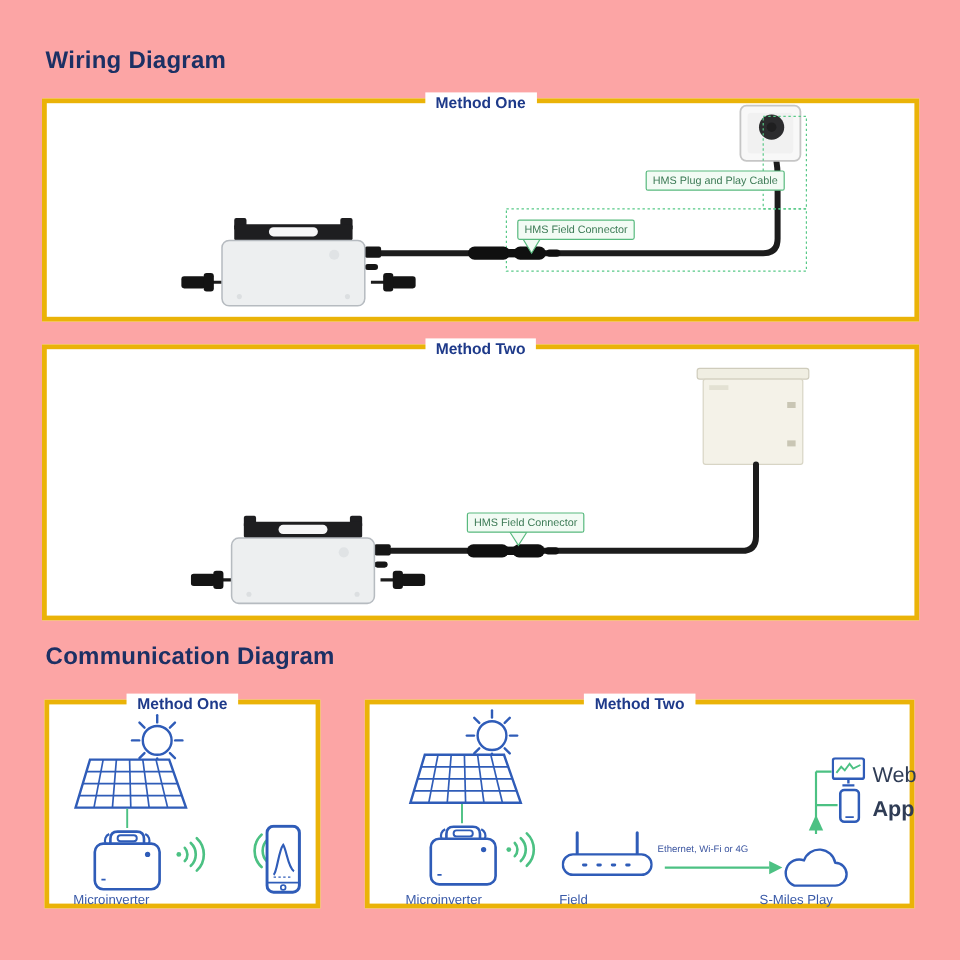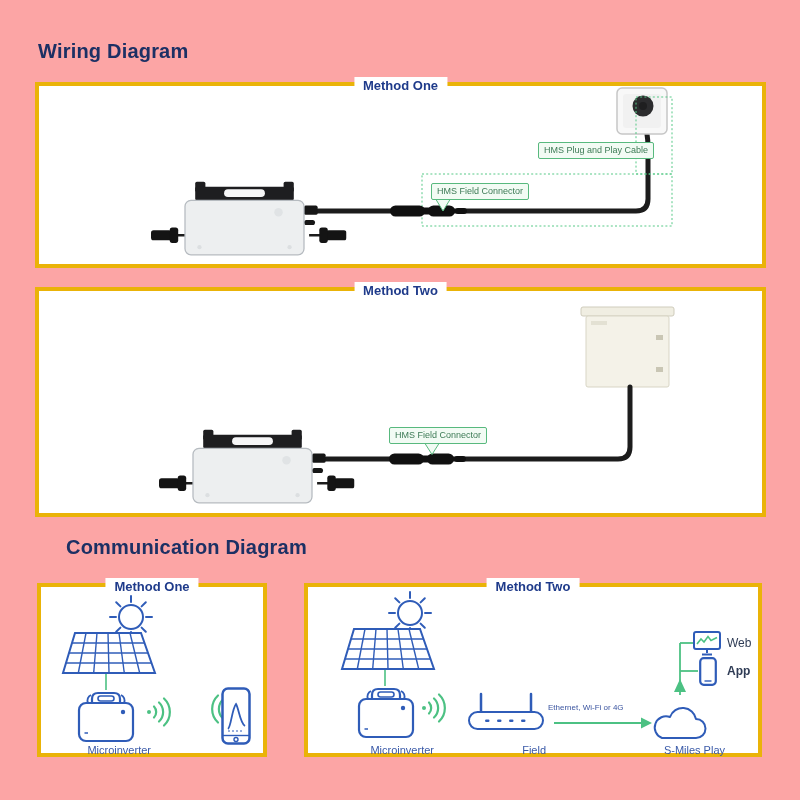--- a/index.html
+++ b/index.html
@@ -10,22 +10,22 @@
 
   .panel { position:absolute; border:4px solid #eab308; background:#fff; }
   .legend { position:absolute; top:-9px; left:50%; transform:translateX(-50%); background:#fff;
             padding:0 9px; font-size:13px; font-weight:bold; color:#1e3a8a; white-space:nowrap; line-height:17px; }
 
   .panel svg { position:absolute; left:0; top:0; }
 
   .callout { position:absolute; font-size:9px; color:#3c7a55; background:#f2fbf4;
              border:1px solid #58b97e; border-radius:2px; padding:2px 5px; line-height:11px; white-space:nowrap; }
 
-  .caption { position:absolute; font-size:11px; color:#3a5aa8; text-align:right; white-space:nowrap; }
-  .caption-dark { position:absolute; font-size:12px; color:#2f3c55; white-space:nowrap; }
+  .caption { position:absolute; font-size:11px; color:#3a5aa8; text-align:left; white-space:nowrap; }
+  .caption-dark { position:absolute; font-size:18px; color:#2f3c55; white-space:nowrap; }
   .link-caption { position:absolute; font-size:8px; color:#3b55a0; text-align:left; white-space:nowrap; }
 </style>
 </head>
 <body>
 
 <svg width="0" height="0" style="position:absolute" aria-hidden="true">
   <defs>
 
     <symbol id="winv" viewBox="0 0 230 100">
       <line x1="22" y1="65" x2="44" y2="65" stroke="#1c1c1c" stroke-width="3"></line>
@@ -186,21 +186,21 @@
       </g>
       <polygon points="386,152.5 400,152.5 393,163.5" fill="#f2fbf4" stroke="#58b97e" stroke-width="1"></polygon>
 
       <g>
         <use href="#winv" x="120" y="137" width="195.5" height="85"></use>
       </g>
     </svg>
     <div class="callout" style="left:350px; top:136px;">HMS Field Connector</div>
   </div>
 
-  <div class="section-title" style="left:38px; top:536px;margin-left:28px;">Communication Diagram</div>
+  <div class="section-title" style="left:38px; top:536px;">Communication Diagram</div>
 
   <div class="panel" style="left:37px; top:583px; width:230px; height:174px;">
     <span class="legend">Method One</span>
     <svg width="230" height="174" viewBox="0 0 230 174">
       <g>
         <use href="#solar" x="12" y="6" width="110" height="90"></use>
       </g>
       <line x1="65" y1="87" x2="65" y2="103" stroke="#4cc183" stroke-width="1.6"></line>
       <g>
         <use href="#cinv" x="35" y="102" width="60" height="54"></use>

